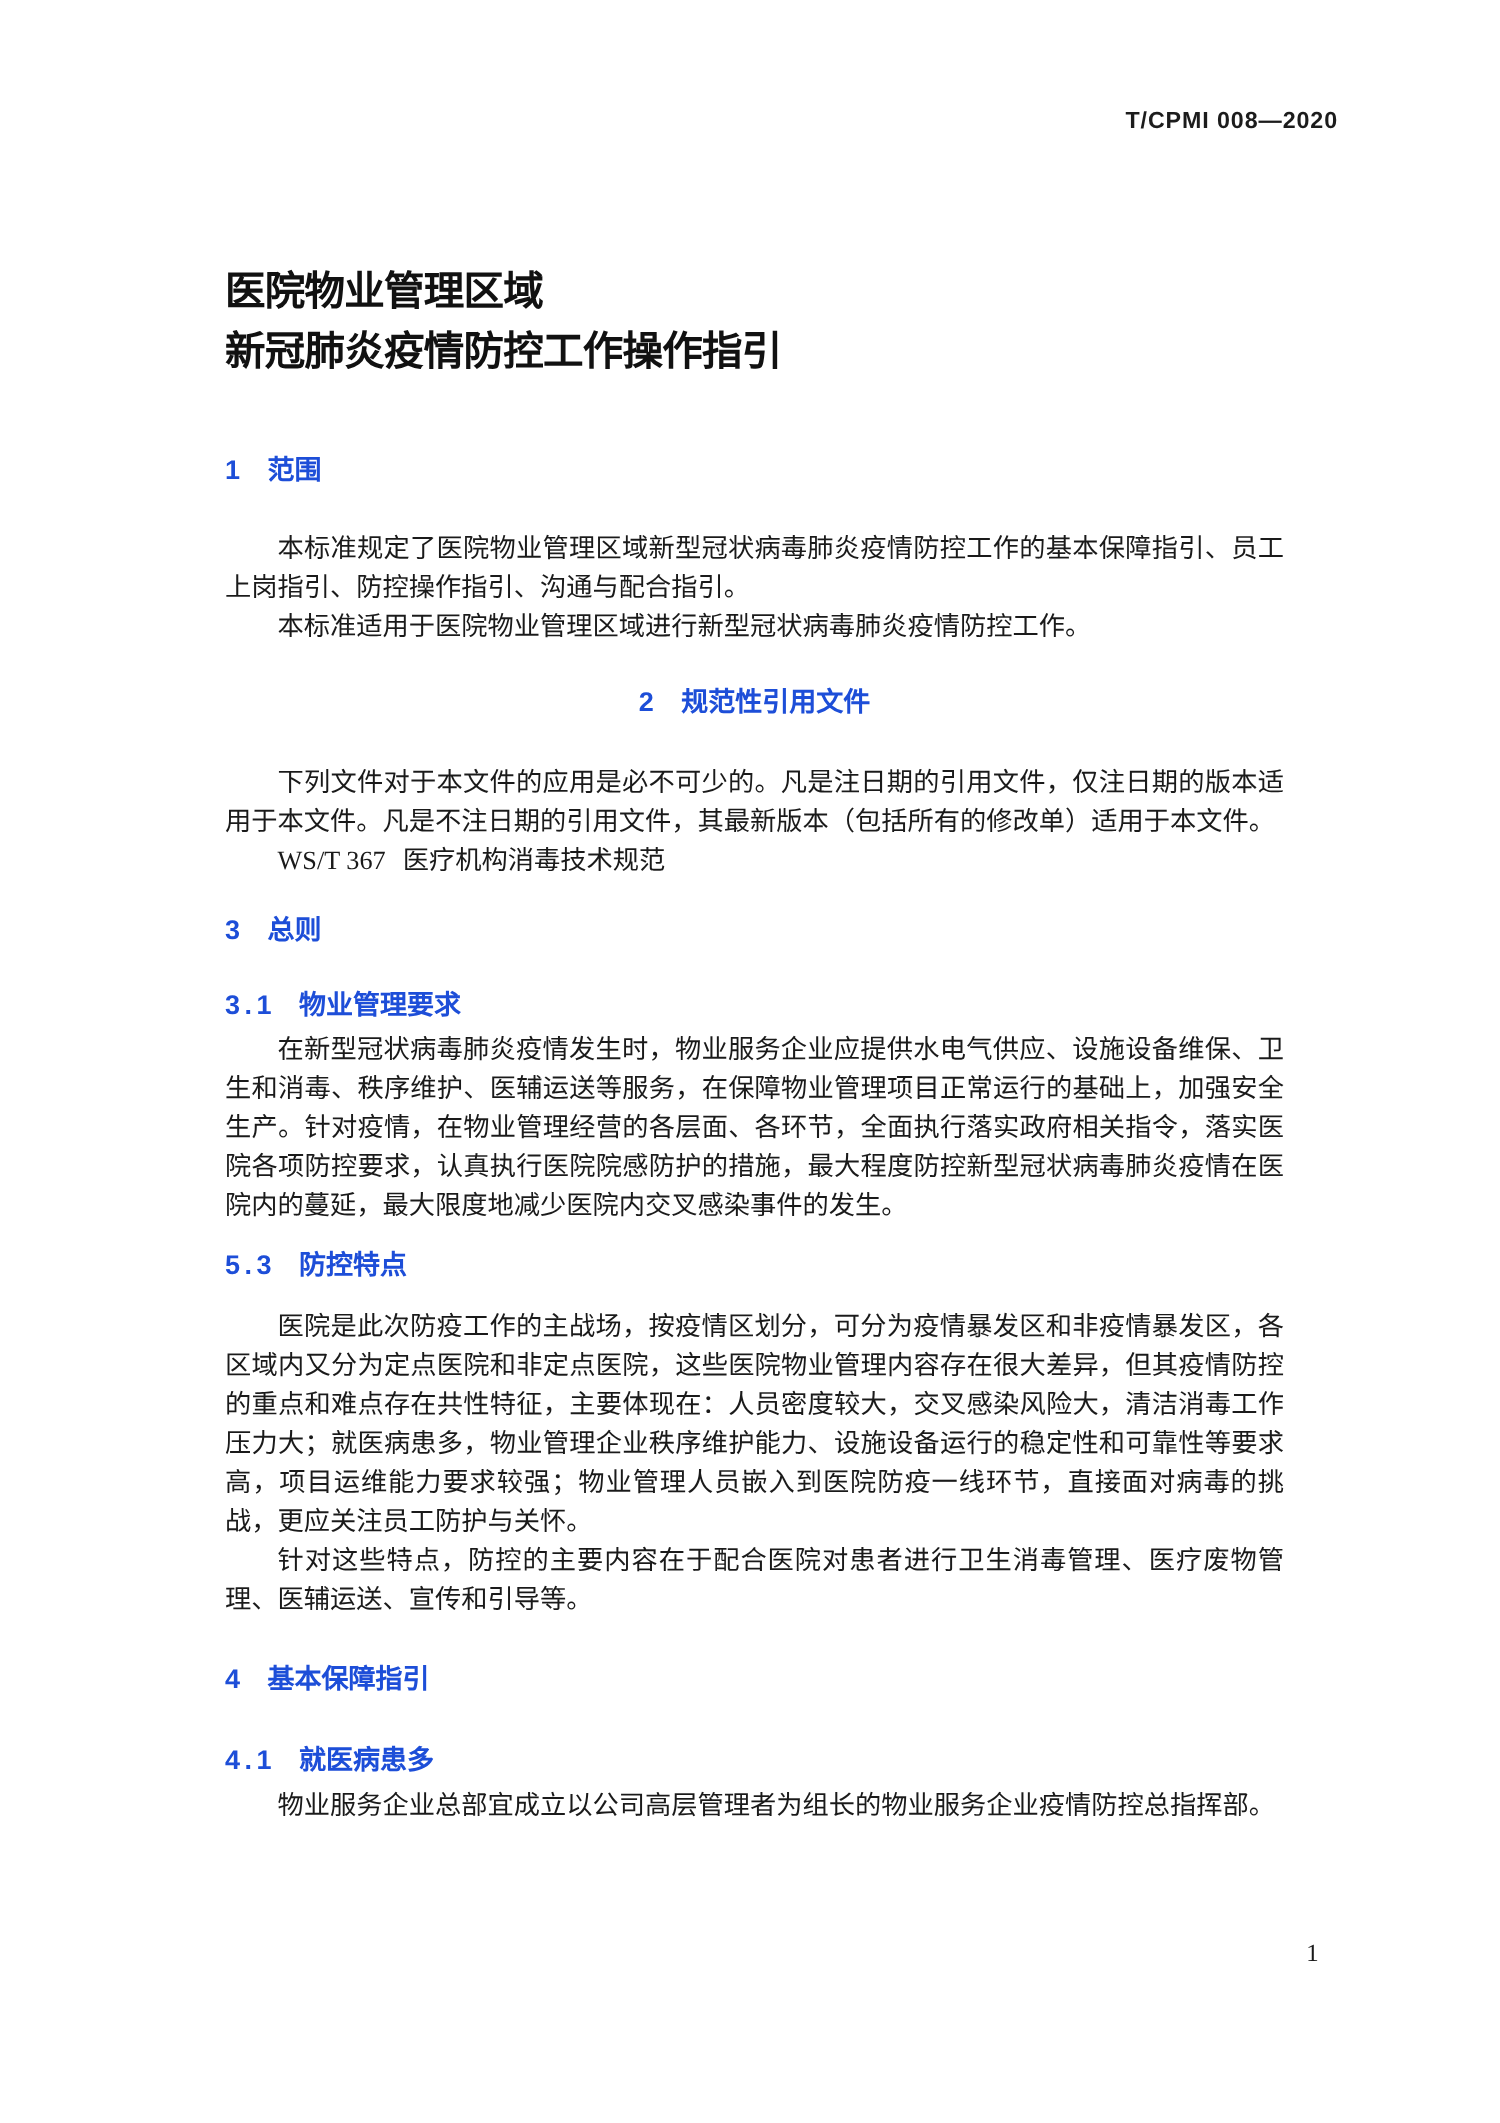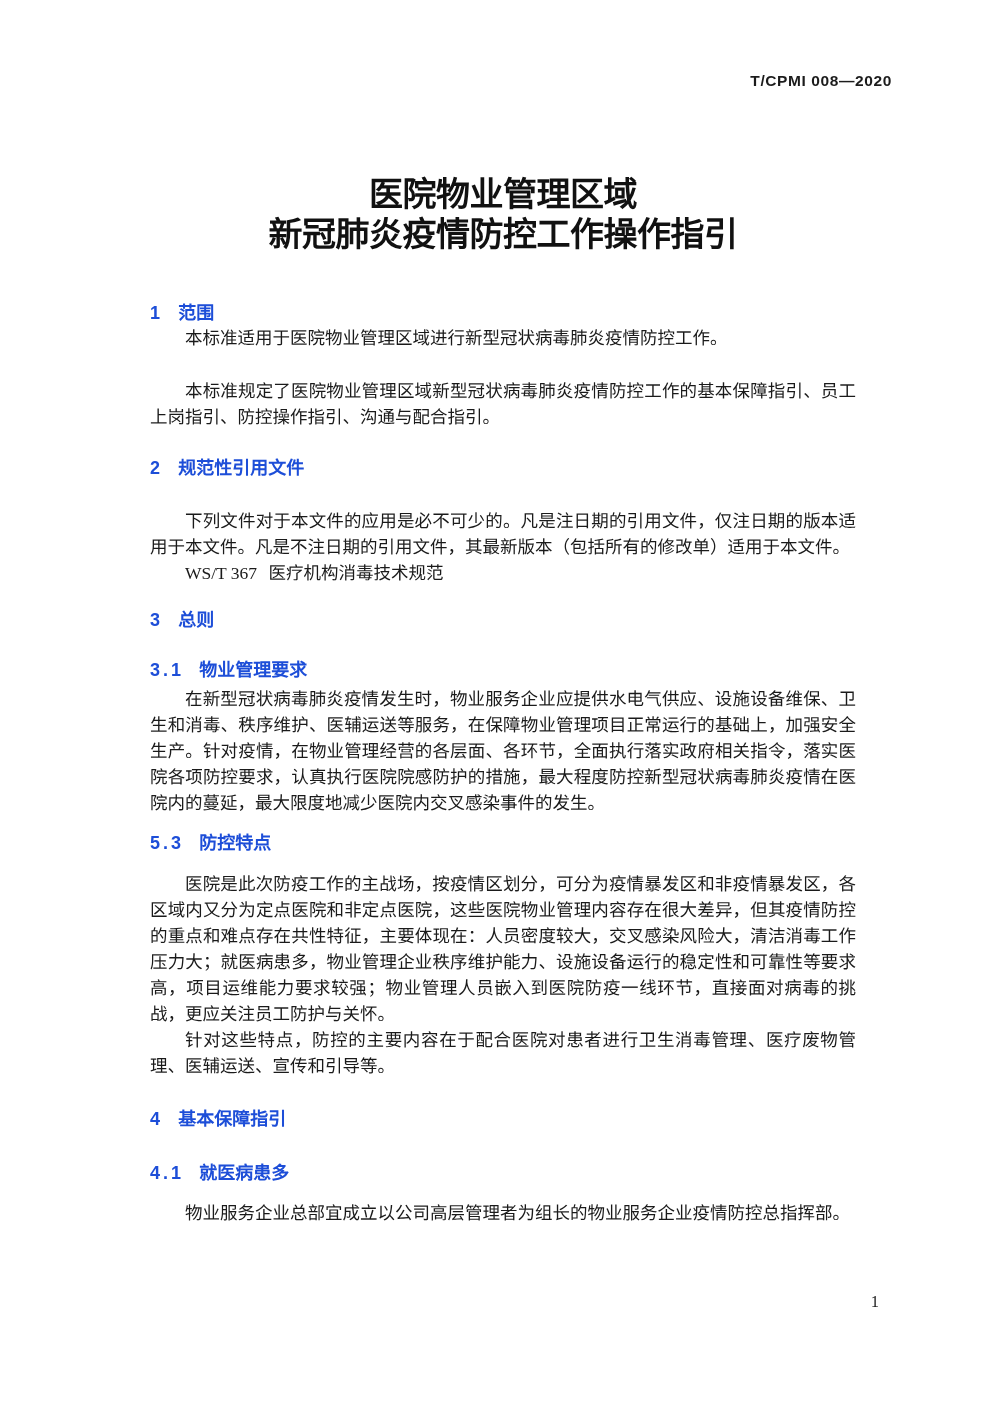--- a/index.html
+++ b/index.html
@@ -31,24 +31,24 @@
   
   .content {
     position: absolute;
     left: 150px;
     top: 0;
     width: 706px;
   }
   .doc-title {
     margin: 0;
     margin-top: 174px;
-    text-align: center;
+    text-align: left;
     font-family: "Liberation Sans", sans-serif;
     font-weight: 700;
-    font-size: 34px;
+    font-size: 27px;
     line-height: 40px;
     letter-spacing: -0.5px;
     color: #111111;
   }
   .doc-title .t-line {
     display: block;
   }
   .sec-h {
     margin: 0;
     font-family: "Liberation Sans", sans-serif;
@@ -77,31 +77,31 @@
     font-size: 17.5px;
     line-height: 26px;
     text-indent: 2em;
     color: #1a1a1a;
   }
   .ref-name {
     margin-left: 0.65em;
   }
   .m-h-s1   { margin-top: 47px; }
   .m-p-s1a  { margin-top: 27px; }
-  .m-h-s2   { margin-top: 26px; }
+  .m-h-s2   { margin-top: 26px; text-align: center; }
   .m-p-s2a  { margin-top: 28px; }
   .m-h-s3   { margin-top: 22px; }
   .m-h-s31  { margin-top: 26px; }
   .m-p-s31a { margin-top: 4px; }
   .m-h-s32  { margin-top: 15px; }
   .m-p-s32a { margin-top: 16px; }
   .m-h-s4   { margin-top: 28px; }
   .m-h-s41  { margin-top: 30px; }
   .m-h-s411 { margin-top: 11px; }
-  .m-p-s411a{ margin-top: 15px; }
+  .m-p-s411a{ margin-top: 5px; }
   .page-num {
     position: absolute;
     top: 1291px;
     right: 166px;
     font-family: "Liberation Serif", serif;
     font-size: 16.5px;
     line-height: 22px;
     color: #1a1a1a;
   }
 </style>
@@ -115,22 +115,22 @@
   <div class="content">
 
     <h1 class="doc-title">
       <span class="t-line">医院物业管理区域</span>
       <span class="t-line">新冠肺炎疫情防控工作操作指引</span>
     </h1>
 
     <h2 class="sec-h m-h-s1">
       <span class="sec-num">1</span><span class="sec-label">范围</span>
     </h2>
+    <p class="body-p m-p-s1a">本标准规定了医院物业管理区域新型冠状病毒肺炎疫情防控工作的基本保障指引、员工上岗指引、防控操作指引、沟通与配合指引。</p>
     <p class="body-p">本标准适用于医院物业管理区域进行新型冠状病毒肺炎疫情防控工作。</p>
-    <p class="body-p m-p-s1a">本标准规定了医院物业管理区域新型冠状病毒肺炎疫情防控工作的基本保障指引、员工上岗指引、防控操作指引、沟通与配合指引。</p>
 
     <h2 class="sec-h m-h-s2">
       <span class="sec-num">2</span><span class="sec-label">规范性引用文件</span>
     </h2>
     <p class="body-p m-p-s2a">下列文件对于本文件的应用是必不可少的。凡是注日期的引用文件，仅注日期的版本适用于本文件。凡是不注日期的引用文件，其最新版本（包括所有的修改单）适用于本文件。</p>
     <p class="ref-line">
       <span>WS/T 367</span><span class="ref-name">医疗机构消毒技术规范</span>
     </p>
 
     <h2 class="sec-h m-h-s3">

